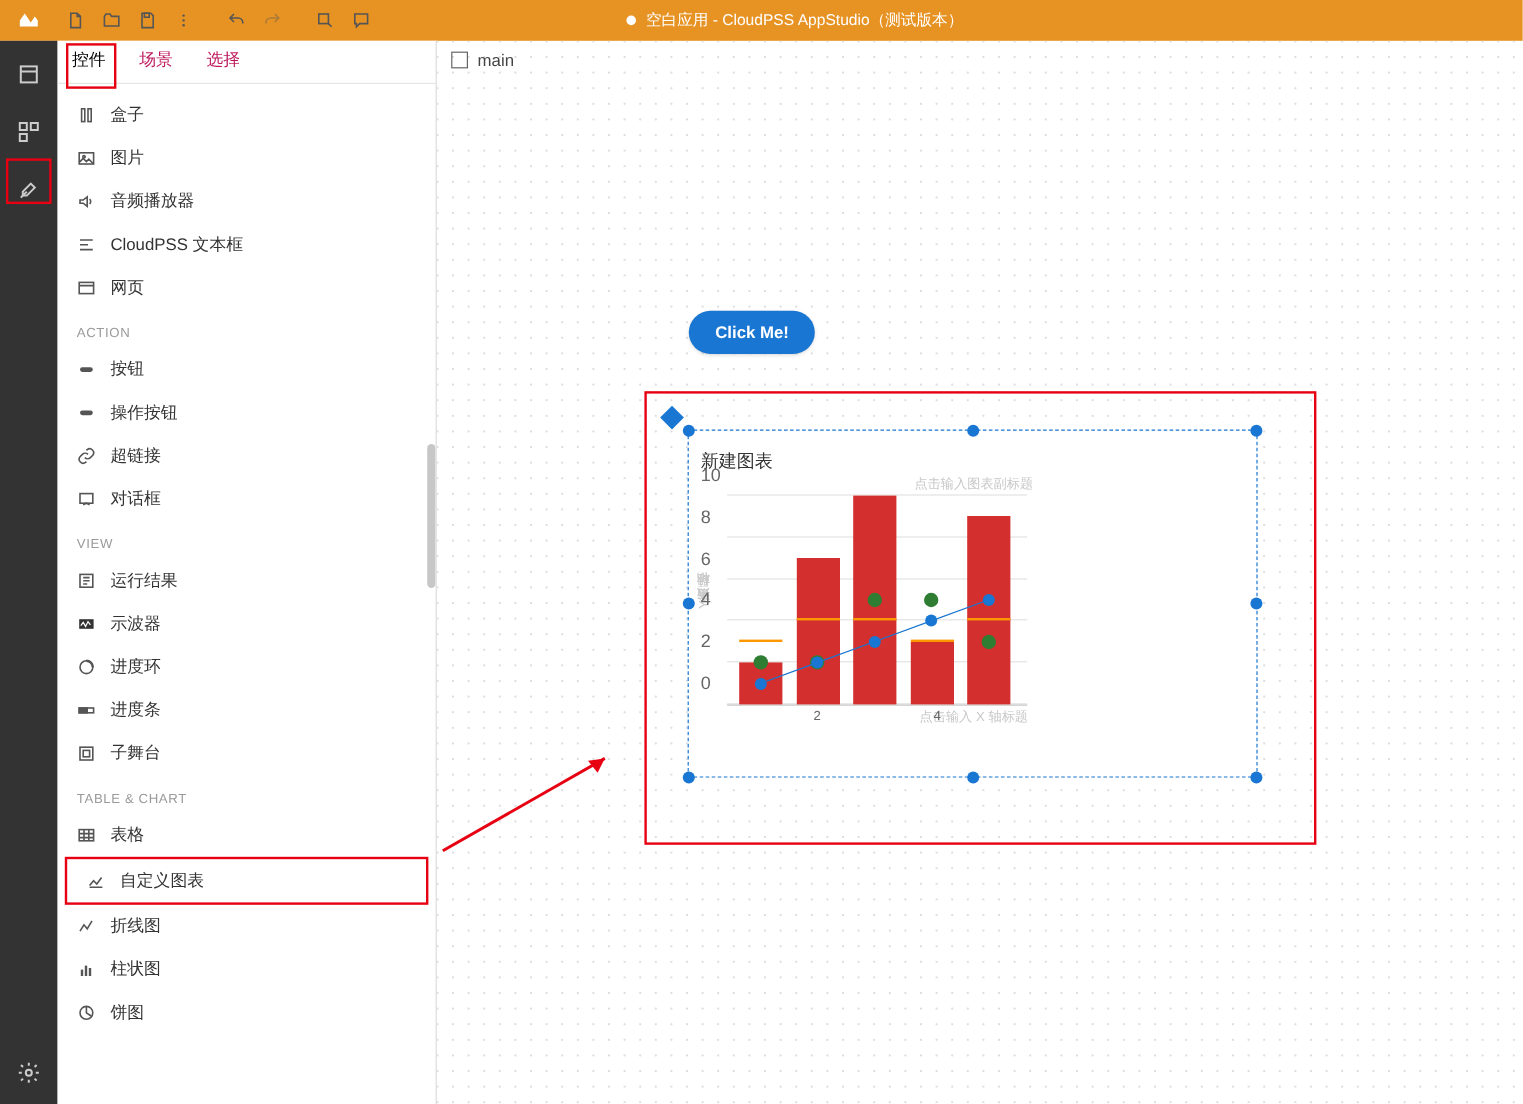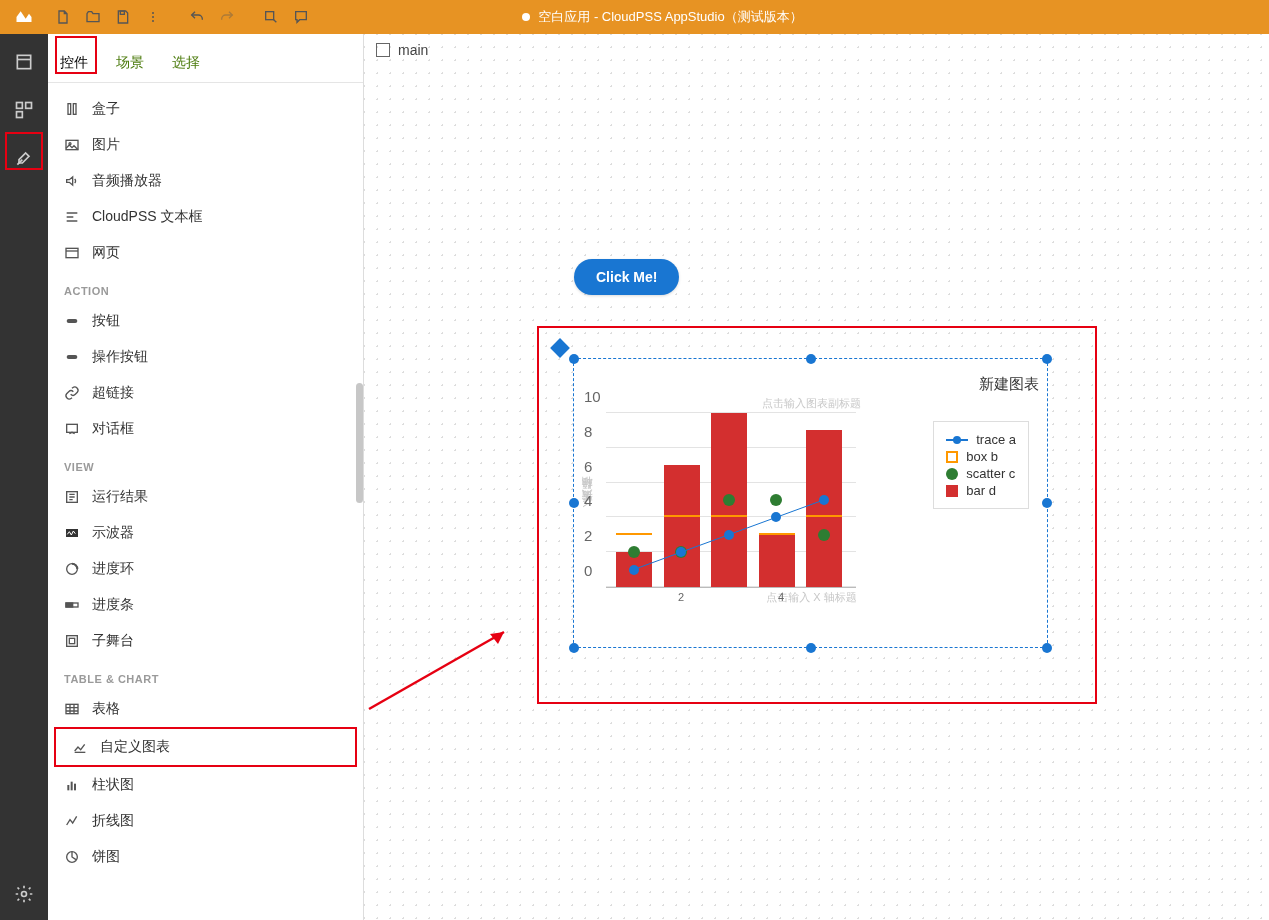--- a/index.html
+++ b/index.html
@@ -16,44 +16,44 @@
 
 
 .main { flex: 1; display: flex; min-height: 0; }
 .iconbar { width: 48px; background: #333; display: flex; flex-direction: column; align-items: center; padding-top: 12px; gap: 16px; position: relative; }
 .iconbar .ibtn { width: 32px; height: 32px; display: flex; align-items: center; justify-content: center; color: #ccc; cursor: pointer; border-radius: 3px; }
 .iconbar .ibtn svg { width: 20px; height: 20px; }
 .iconbar .gear { position: absolute; bottom: 10px; }
 .hl-small { position: absolute; border: 2px solid #E60012; pointer-events: none; }
 
 .panel { width: 316px; background: #fff; border-right: 1px solid #ddd; display: flex; flex-direction: column; position: relative; }
-.tabs { height: 49px; border-bottom: 1px solid #e5e5e5; display: flex; align-items: flex-end; padding: 0 12px; gap: 28px; font-size: 14px; position: relative; }
-.tab { padding-bottom: 10px; color: #4d7c0f; cursor: pointer; }
+.tabs { height: 36px; border-bottom: 1px solid #e5e5e5; display: flex; align-items: flex-end; padding: 0 12px; gap: 28px; font-size: 14px; position: relative; }
+.tab { padding-bottom: 10px; color: #be185d; cursor: pointer; }
 .tab.active { color: #000; }
 .components { flex: 1; overflow-y: auto; padding: 8px 0 20px; position: relative; }
-.sect { padding: 14px 16px 6px; font-size: 11px; letter-spacing: 0.5px; color: #9a9a9a; font-weight: 700; }
+.sect { padding: 14px 16px 6px; font-size: 11px; letter-spacing: 0.5px; color: #9a9a9a; font-weight: 400; }
 .item { display: flex; align-items: center; gap: 12px; padding: 9px 16px; font-size: 14px; color: #333; cursor: pointer; }
 .item .ico { width: 16px; height: 16px; display: flex; align-items: center; justify-content: center; color: #555; }
 .item .ico svg { width: 16px; height: 16px; }
 .hl-item { border: 2px solid #E60012; }
 .scroll-thumb { position: absolute; right: 0; top: 300px; width: 7px; height: 120px; background: #c7c7c7; border-radius: 4px; }
 
 .canvas { flex: 1; position: relative; background-image: radial-gradient(#ddd 1px, transparent 1px); background-size: 13px 13px; background-position: -6px -6px; }
 .breadcrumb { position: absolute; top: 8px; left: 12px; display: flex; align-items: center; gap: 8px; font-size: 14px; color: #444; }
 .breadcrumb .bicon { width: 14px; height: 14px; border: 1.5px solid #666; }
 
 .click-btn { position: absolute; left: 210px; top: 225px; background: #1976D2; color: #fff; font-weight: 600; font-size: 14px; padding: 10px 22px; border-radius: 20px; cursor: pointer; box-shadow: 0 1px 3px rgba(0,0,0,0.15); }
 
 .sel-outer { position: absolute; left: 173px; top: 292px; width: 560px; height: 378px; border: 2px solid #E60012; }
 .sel-inner { position: absolute; left: 209px; top: 324px; width: 475px; height: 290px; border: 1.5px dashed #1976D2; background: #fff; }
 .sel-handle { position: absolute; width: 10px; height: 10px; border-radius: 50%; background: #1976D2; }
 .sel-rot { position: absolute; left: 189px; top: 307px; width: 14px; height: 14px; background: #1976D2; transform: rotate(45deg); }
 
 .chart-wrap { position: absolute; left: 220px; top: 335px; width: 455px; height: 270px; }
-.chart-title { text-align: right; font-size: 15px; color: #333; margin-top: 6px; }
+.chart-title { text-align: left; font-size: 15px; color: #333; margin-top: 6px; }
 .chart-sub { text-align: center; font-size: 11px; color: #c8c8c8; margin-top: 2px; }
 .chart-xsub { text-align: center; font-size: 11px; color: #c8c8c8; margin-top: 2px; }
 .chart-ylabel { position: absolute; left: -4px; top: 50%; transform: translateY(-50%) rotate(180deg); writing-mode: vertical-rl; font-size: 11px; color: #c8c8c8; }
 .plot { position: relative; margin-left: 22px; margin-top: 2px; height: 175px; width: 250px; border-bottom: 1px solid #bbb; }
 .grid { position: absolute; left: 0; right: 0; border-top: 1px solid #e3e3e3; }
 .yt { position: absolute; left: -22px; font-size: 15px; color: #666; transform: translateY(-50%); }
 .xt { position: absolute; bottom: -16px; font-size: 11px; color: #666; transform: translateX(-50%); }
 .bar { position: absolute; bottom: 0; width: 36px; background: #D32F2F; }
 .box-line { position: absolute; width: 36px; height: 2px; background: #FF9800; }
 .sc-dot { position: absolute; width: 12px; height: 12px; border-radius: 50%; background: #2E7D32; transform: translate(-50%, 50%); }
@@ -315,35 +315,35 @@
           <span class="ico">
             <svg viewBox="0 0 24 24" fill="none" stroke="currentColor" stroke-width="2">
               <path d="M4 18l5-6 4 4 6-8"></path>
               <path d="M4 20h16"></path>
             </svg>
           </span>
           <span>自定义图表</span>
         </div>
       <div class="item">
           <span class="ico">
+            <svg viewBox="0 0 24 24" fill="none" stroke="currentColor" stroke-width="2">
+              <path d="M4 18l5-8 4 5 6-10"></path>
+            </svg>
+          </span>
+          <span>折线图</span>
+        </div>
+      <div class="item">
+          <span class="ico">
             <svg viewBox="0 0 24 24" fill="currentColor">
               <rect x="5" y="12" width="3" height="8"></rect>
               <rect x="10" y="7" width="3" height="13"></rect>
               <rect x="15" y="10" width="3" height="10"></rect>
             </svg>
           </span>
           <span>柱状图</span>
-        </div>
-      <div class="item">
-          <span class="ico">
-            <svg viewBox="0 0 24 24" fill="none" stroke="currentColor" stroke-width="2">
-              <path d="M4 18l5-8 4 5 6-10"></path>
-            </svg>
-          </span>
-          <span>折线图</span>
         </div>
       <div class="item">
           <span class="ico">
             <svg viewBox="0 0 24 24" fill="none" stroke="currentColor" stroke-width="2">
               <circle cx="12" cy="12" r="8"></circle>
               <path d="M12 4v8l6 4"></path>
             </svg>
           </span>
           <span>饼图</span>
         </div>
@@ -421,33 +421,15 @@
         <div class="ln-dot" style="left:87%;bottom:50%"></div>
 
         <div class="sc-dot" style="left:11%;bottom:20%"></div>
         <div class="sc-dot" style="left:30%;bottom:20%"></div>
         <div class="sc-dot" style="left:49%;bottom:50%"></div>
         <div class="sc-dot" style="left:68%;bottom:50%"></div>
         <div class="sc-dot" style="left:87%;bottom:30%"></div>
       </div>
       <div class="chart-xsub">点击输入 X 轴标题</div>
 
-      <div class="legend">
-        <div>
-            <span class="lg-line"></span>
-            <span>trace a</span>
-          </div>
-        <div>
-            <span class="lg-sq" style="background:#fff;border:2px solid #FF9800"></span>
-            <span>box b</span>
-          </div>
-        <div>
-            <span class="lg-ci" style="background:#2E7D32"></span>
-            <span>scatter c</span>
-          </div>
-        <div>
-            <span class="lg-sq" style="background:#D32F2F"></span>
-            <span>bar d</span>
-          </div>
-      </div>
     </div>
   </div>
 </div>
 
 </body></html>

